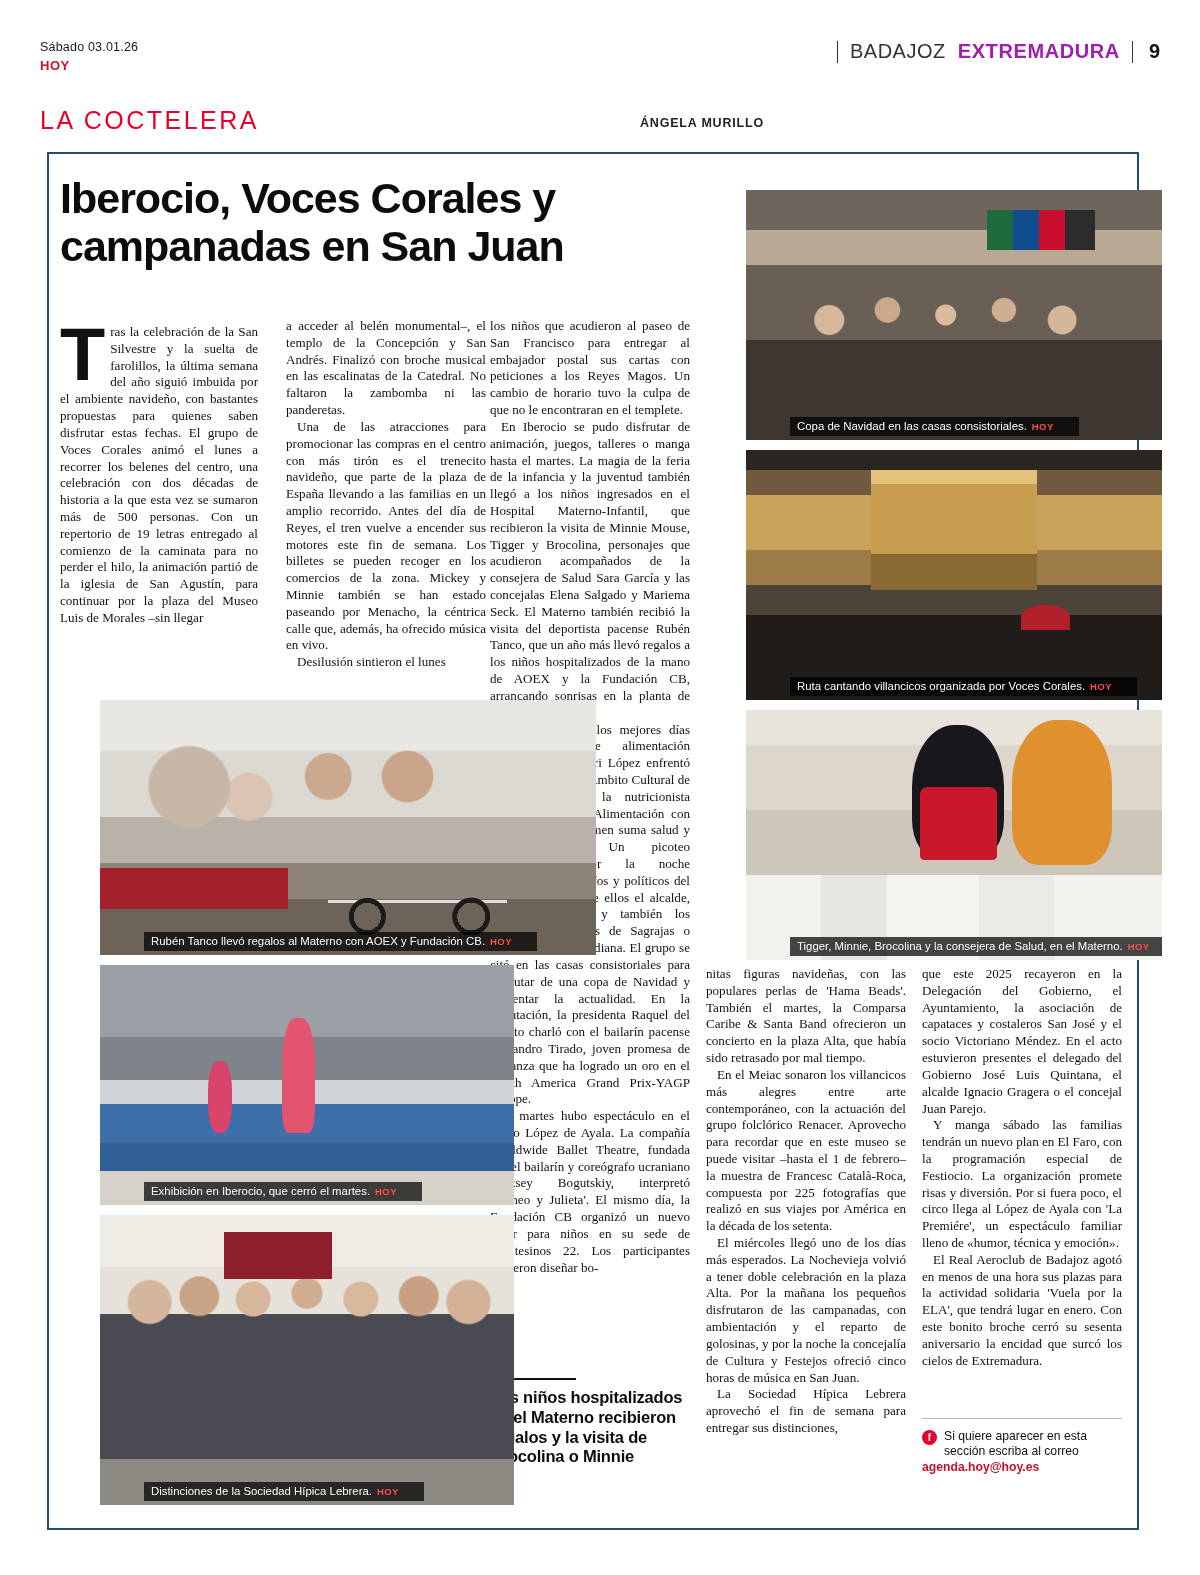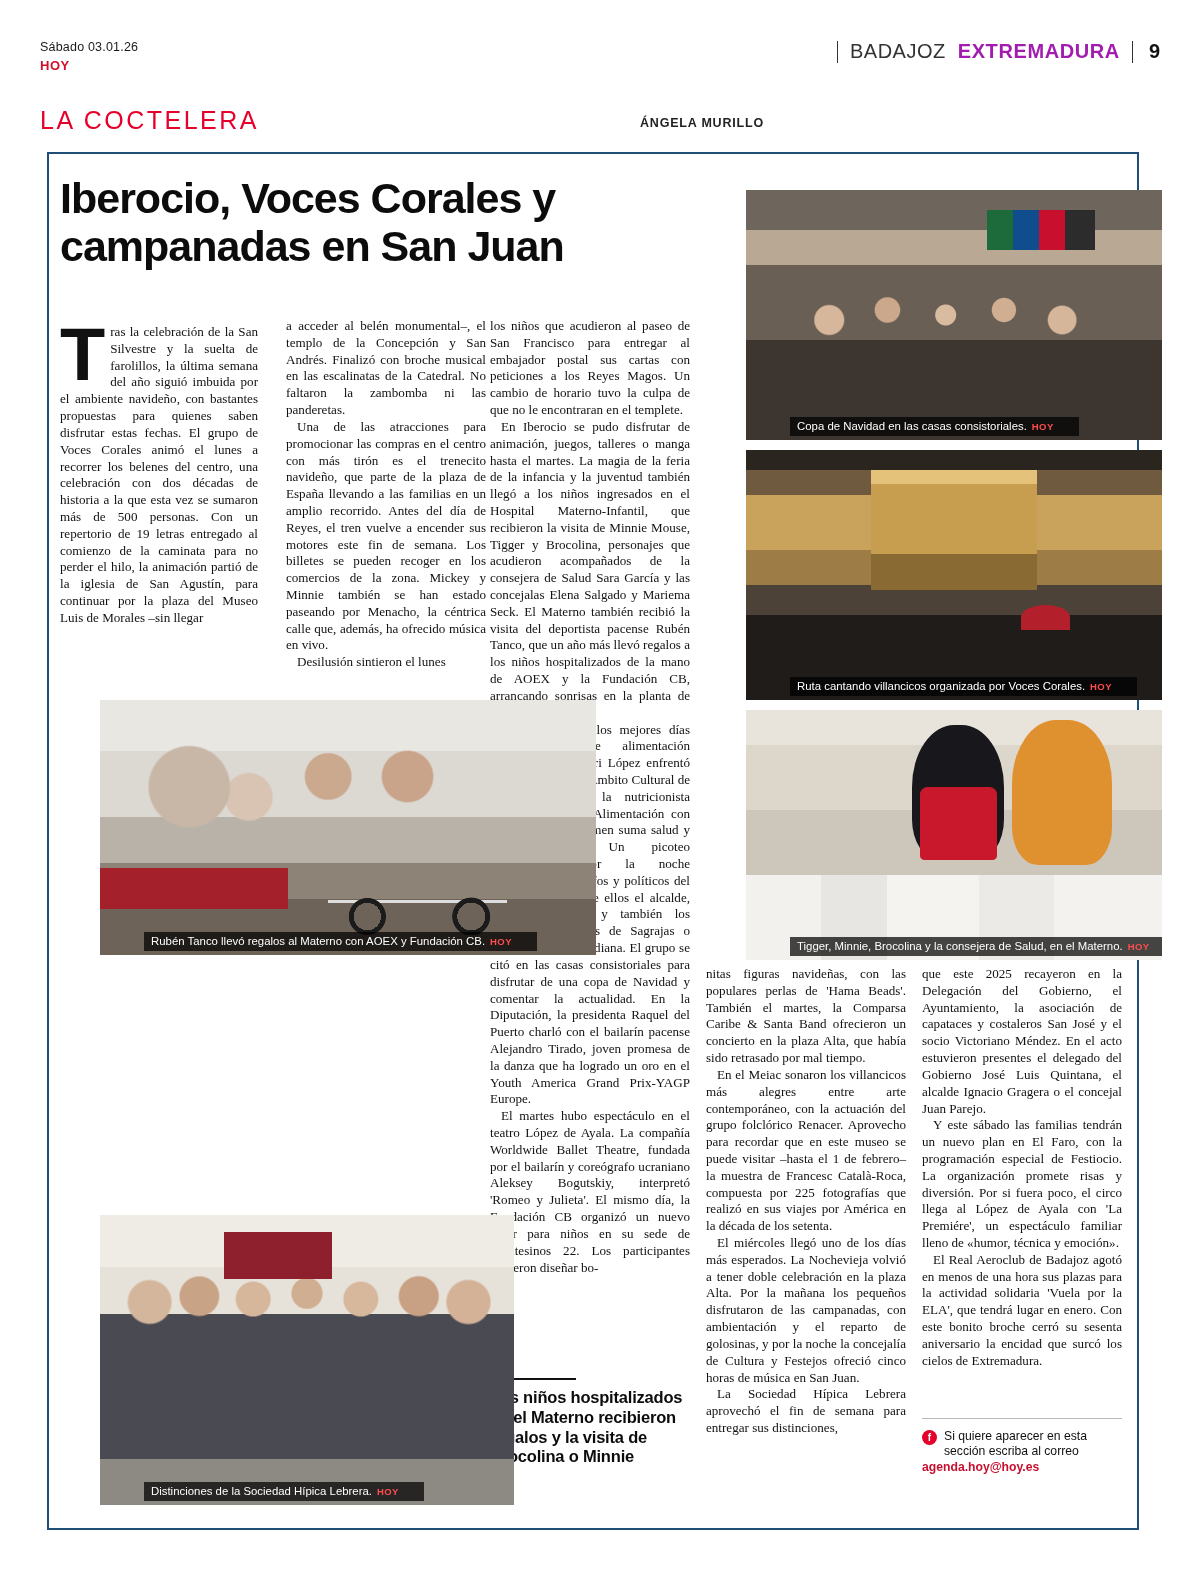--- a/index.html
+++ b/index.html
@@ -181,37 +181,46 @@
 
     <div class="col" id="c4">
       <p class="first">nitas figuras navideñas, con las populares perlas de 'Hama Beads'. También el martes, la Comparsa Caribe &amp; Santa Band ofrecieron un concierto en la plaza Alta, que había sido retrasado por mal tiempo.</p>
       <p>En el Meiac sonaron los villancicos más alegres entre arte contemporáneo, con la actuación del grupo folclórico Renacer. Aprovecho para recordar que en este museo se puede visitar –hasta el 1 de febrero– la muestra de Francesc Català-Roca, compuesta por 225 fotografías que realizó en sus viajes por América en la década de los setenta.</p>
       <p>El miércoles llegó uno de los días más esperados. La Nochevieja volvió a tener doble celebración en la plaza Alta. Por la mañana los pequeños disfrutaron de las campanadas, con ambientación y el reparto de golosinas, y por la noche la concejalía de Cultura y Festejos ofreció cinco horas de música en San Juan.</p>
       <p>La Sociedad Hípica Lebrera aprovechó el fin de semana para entregar sus distinciones,</p>
     </div>
 
     <div class="col" id="c5">
       <p class="first">que este 2025 recayeron en la Delegación del Gobierno, el Ayuntamiento, la asociación de capataces y costaleros San José y el socio Victoriano Méndez. En el acto estuvieron presentes el delegado del Gobierno José Luis Quintana, el alcalde Ignacio Gragera o el concejal Juan Parejo.</p>
-      <p>Y este sábado las familias tendrán un nuevo plan en El Faro, con la programación especial de Festiocio. La organización promete risas y diversión. Por si fuera poco, el circo llega al López de Ayala con 'La Premiére', un espectáculo familiar lleno de «humor, técnica y emoción».</p>
+      <p>Y manga sábado las familias tendrán un nuevo plan en El Faro, con la programación especial de Festiocio. La organización promete risas y diversión. Por si fuera poco, el circo llega al López de Ayala con 'La Premiére', un espectáculo familiar lleno de «humor, técnica y emoción».</p>
       <p>El Real Aeroclub de Badajoz agotó en menos de una hora sus plazas para la actividad solidaria 'Vuela por la ELA', que tendrá lugar en enero. Con este bonito broche cerró su sesenta aniversario la encidad que surcó los cielos de Extremadura.</p>
     </div>
 
     <div class="pull-rule"></div>
     <div class="pull">Los niños hospitalizados en el Materno recibieron regalos y la visita de Brocolina o Minnie</div>
 
     <figure class="photo" id="p1">
       <div class="ph-i">
         <div class="red-table"></div>
         <div class="bike"></div>
       </div>
       <figcaption class="cap">
         <span>Rubén Tanco llevó regalos al Materno con AOEX y Fundación CB.</span><span class="src">HOY</span>
       </figcaption>
     </figure>
 
+    <figure class="photo" id="p2">
+      <div class="ph-i">
+        <div class="fig"></div>
+        <div class="fig2"></div>
+      </div>
+      <figcaption class="cap">
+        <span>Exhibición en Iberocio, que cerró el martes.</span><span class="src">HOY</span>
+      </figcaption>
+    </figure>
 
     <figure class="photo" id="p3">
       <div class="ph-i">
         <div class="banner"></div>
       </div>
       <figcaption class="cap">
         <span>Distinciones de la Sociedad Hípica Lebrera.</span><span class="src">HOY</span>
       </figcaption>
     </figure>
 

